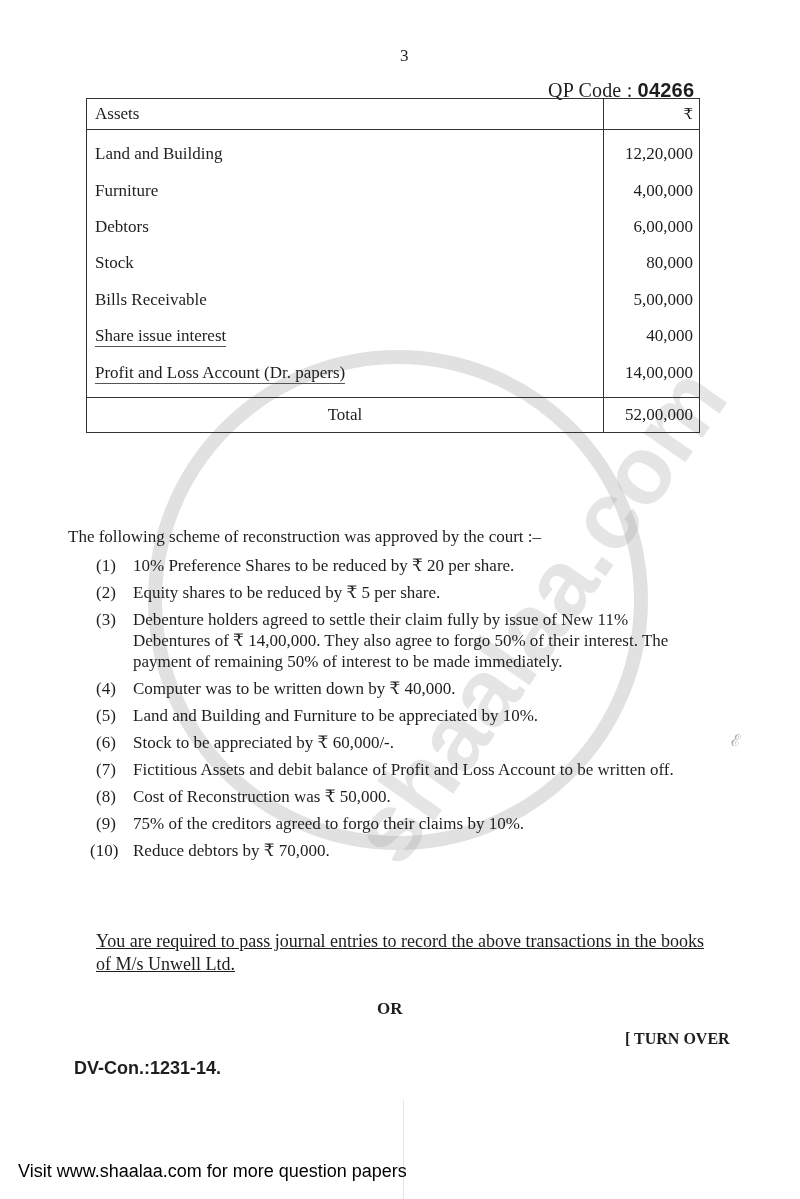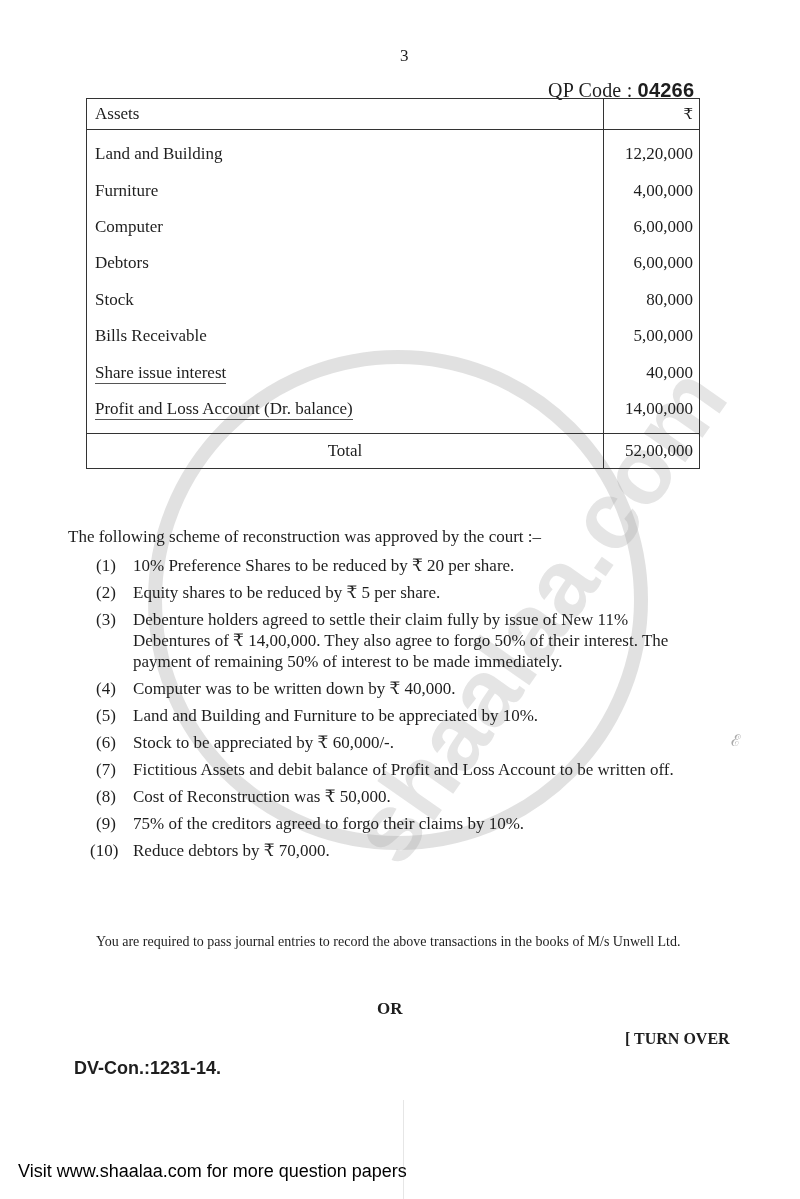--- a/index.html
+++ b/index.html
@@ -28,21 +28,21 @@
     .assets-table .total .col-label { text-align: center; }
     .underlined { border-bottom: 1px solid #555; padding-bottom: 1px; }
     .rupee-head { font-size: 15px; }
 
     .intro { position: absolute; left: 68px; top: 527px; font-size: 17px; }
     .scheme { position: absolute; left: 96px; top: 555px; width: 610px; font-size: 17px; line-height: 21px; }
     .item { display: flex; margin-bottom: 6px; }
     .item .num { width: 37px; flex: none; text-align: left; position: relative; }
     .item .txt { flex: 1; }
 
-    .instruction { position: absolute; left: 96px; top: 930px; width: 610px; font-size: 14px; line-height: 23px; }
+    .instruction { position: absolute; left: 96px; top: 930px; width: 610px; font-size: 18px; line-height: 23px; text-decoration: underline; }
     .or { position: absolute; left: 377px; top: 999px; font-size: 17px; font-weight: bold; }
     .turn-over { position: absolute; left: 625px; top: 1030px; font-size: 16px; font-weight: bold; font-family: Liberation Serif, serif; }
     .dv-con { position: absolute; left: 74px; top: 1058px; font-size: 18px; font-weight: bold;
       font-family: "Liberation Sans", "DejaVu Sans", sans-serif; }
     .footer { position: absolute; left: 18px; top: 1161px; font-size: 18px;
       font-family: "Liberation Sans", "DejaVu Sans", sans-serif; color: #000000; }
 
     .watermark-circle {
       position: absolute; left: 148px; top: 350px; width: 500px; height: 500px;
       border: 14px solid rgba(170,170,170,0.35); border-radius: 50%; box-sizing: border-box;
@@ -75,41 +75,37 @@
   </tr>
   <tr class="row first">
     <td class="col-label">Land and Building</td>
     <td class="col-amt">12,20,000</td>
   </tr>
   <tr class="row">
     <td class="col-label">Furniture</td>
     <td class="col-amt">4,00,000</td>
   </tr>
   <tr class="row">
-    <td class="col-label">Computer</td>
-    <td class="col-amt">6,00,000</td>
-  </tr>
-  <tr class="row">
     <td class="col-label">Debtors</td>
     <td class="col-amt">6,00,000</td>
   </tr>
   <tr class="row">
     <td class="col-label">Stock</td>
     <td class="col-amt">80,000</td>
   </tr>
   <tr class="row">
     <td class="col-label">Bills Receivable</td>
     <td class="col-amt">5,00,000</td>
   </tr>
   <tr class="row">
     <td class="col-label"><span class="underlined">Share issue interest</span></td>
     <td class="col-amt">40,000</td>
   </tr>
   <tr class="row">
-    <td class="col-label"><span class="underlined">Profit and Loss Account (Dr. balance)</span></td>
+    <td class="col-label"><span class="underlined">Profit and Loss Account (Dr. papers)</span></td>
     <td class="col-amt">14,00,000</td>
   </tr>
   <tr class="spacer">
     <td class="col-label"></td>
     <td class="col-amt"></td>
   </tr>
   <tr class="total">
     <td class="col-label">Total</td>
     <td class="col-amt">52,00,000</td>
   </tr>

